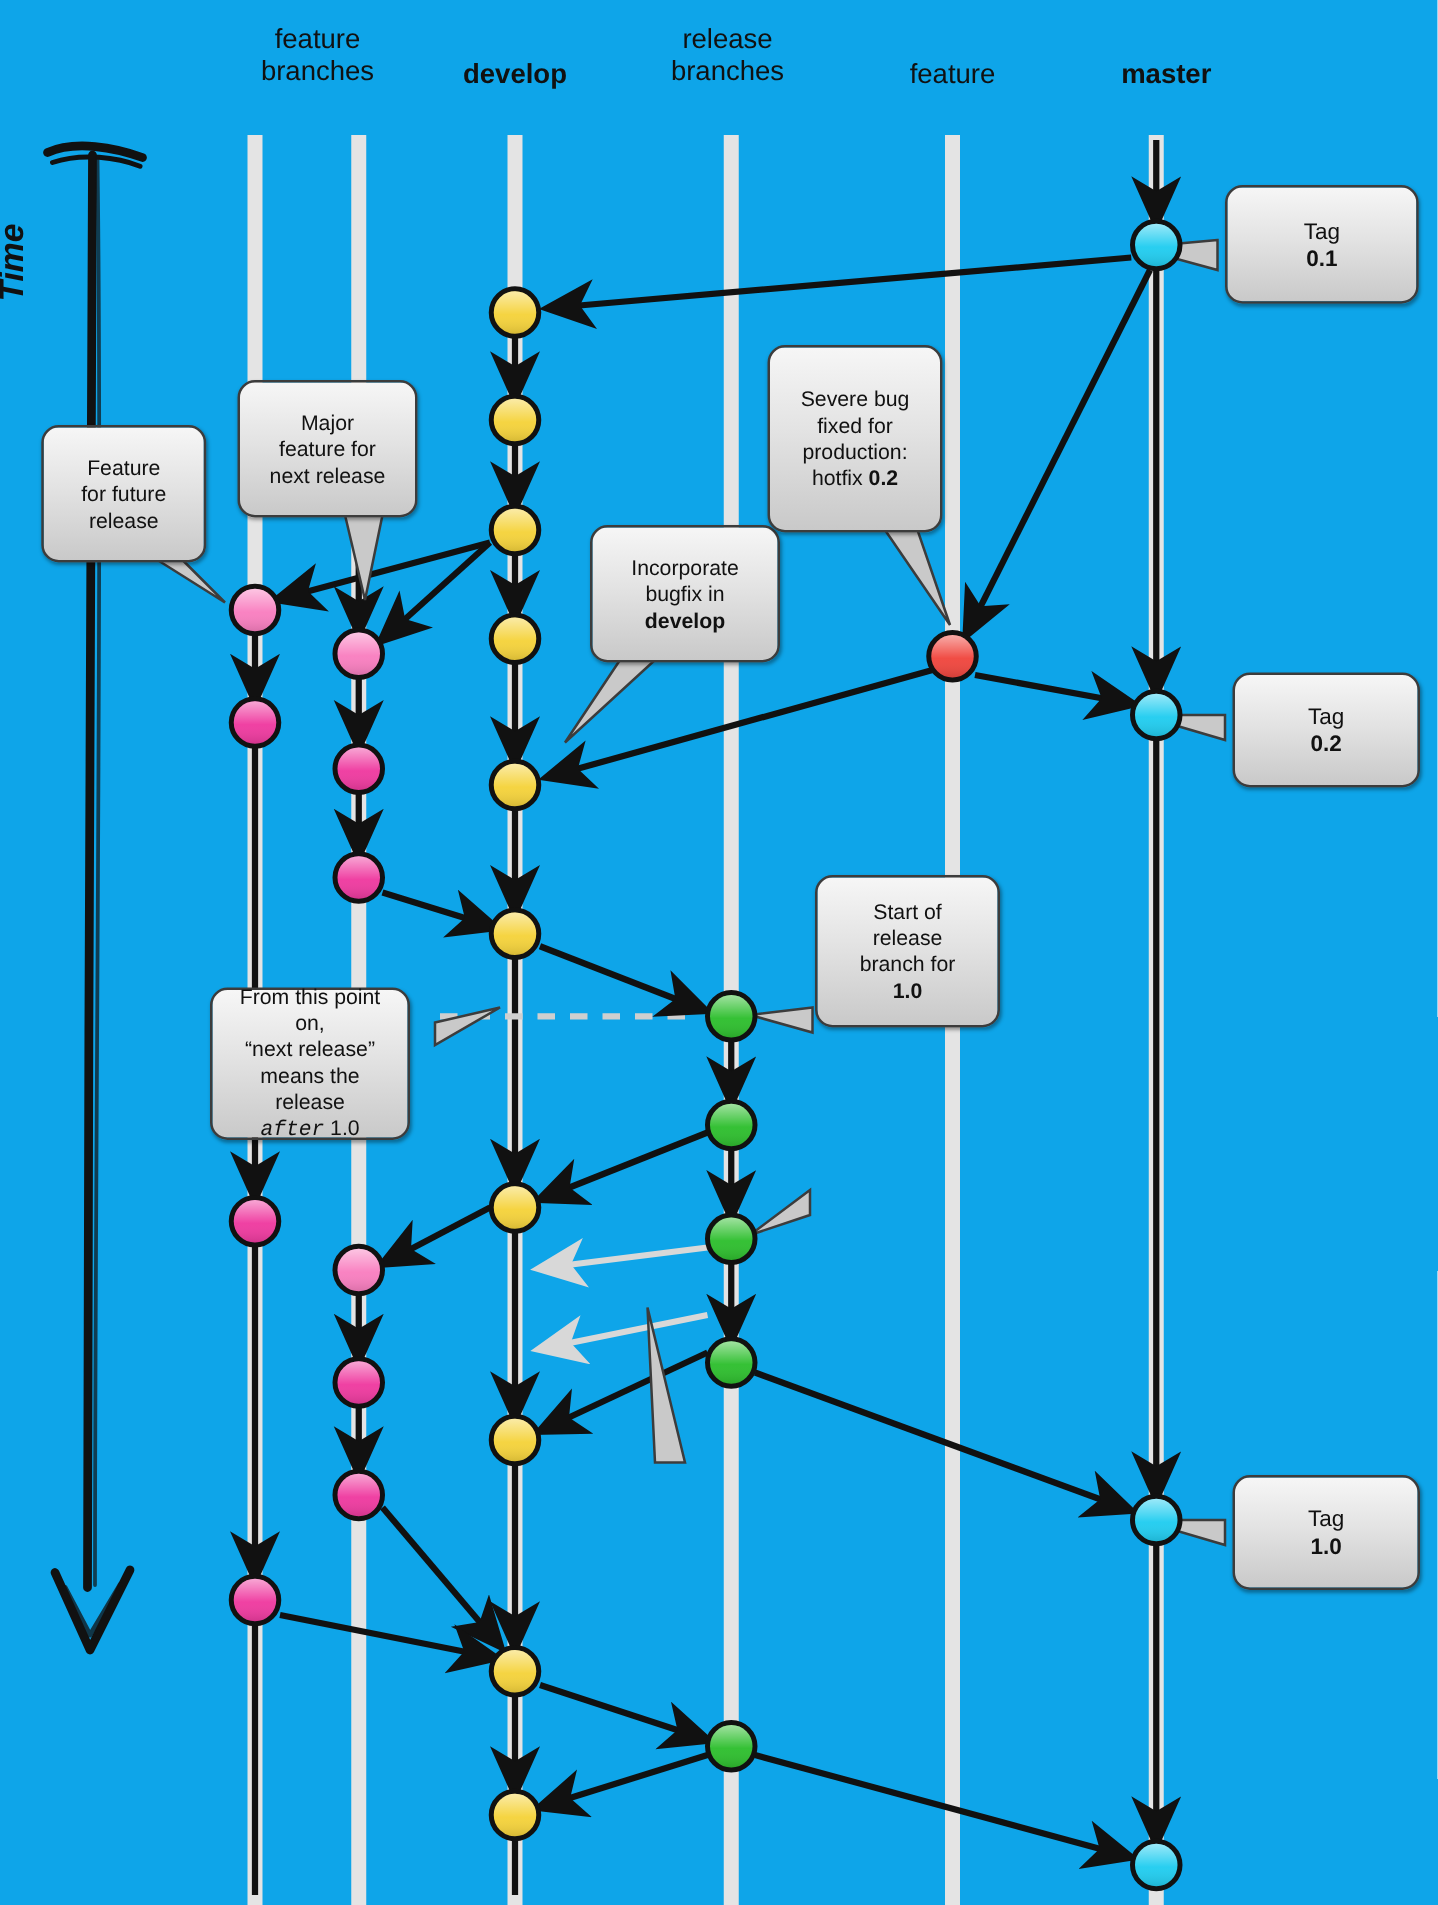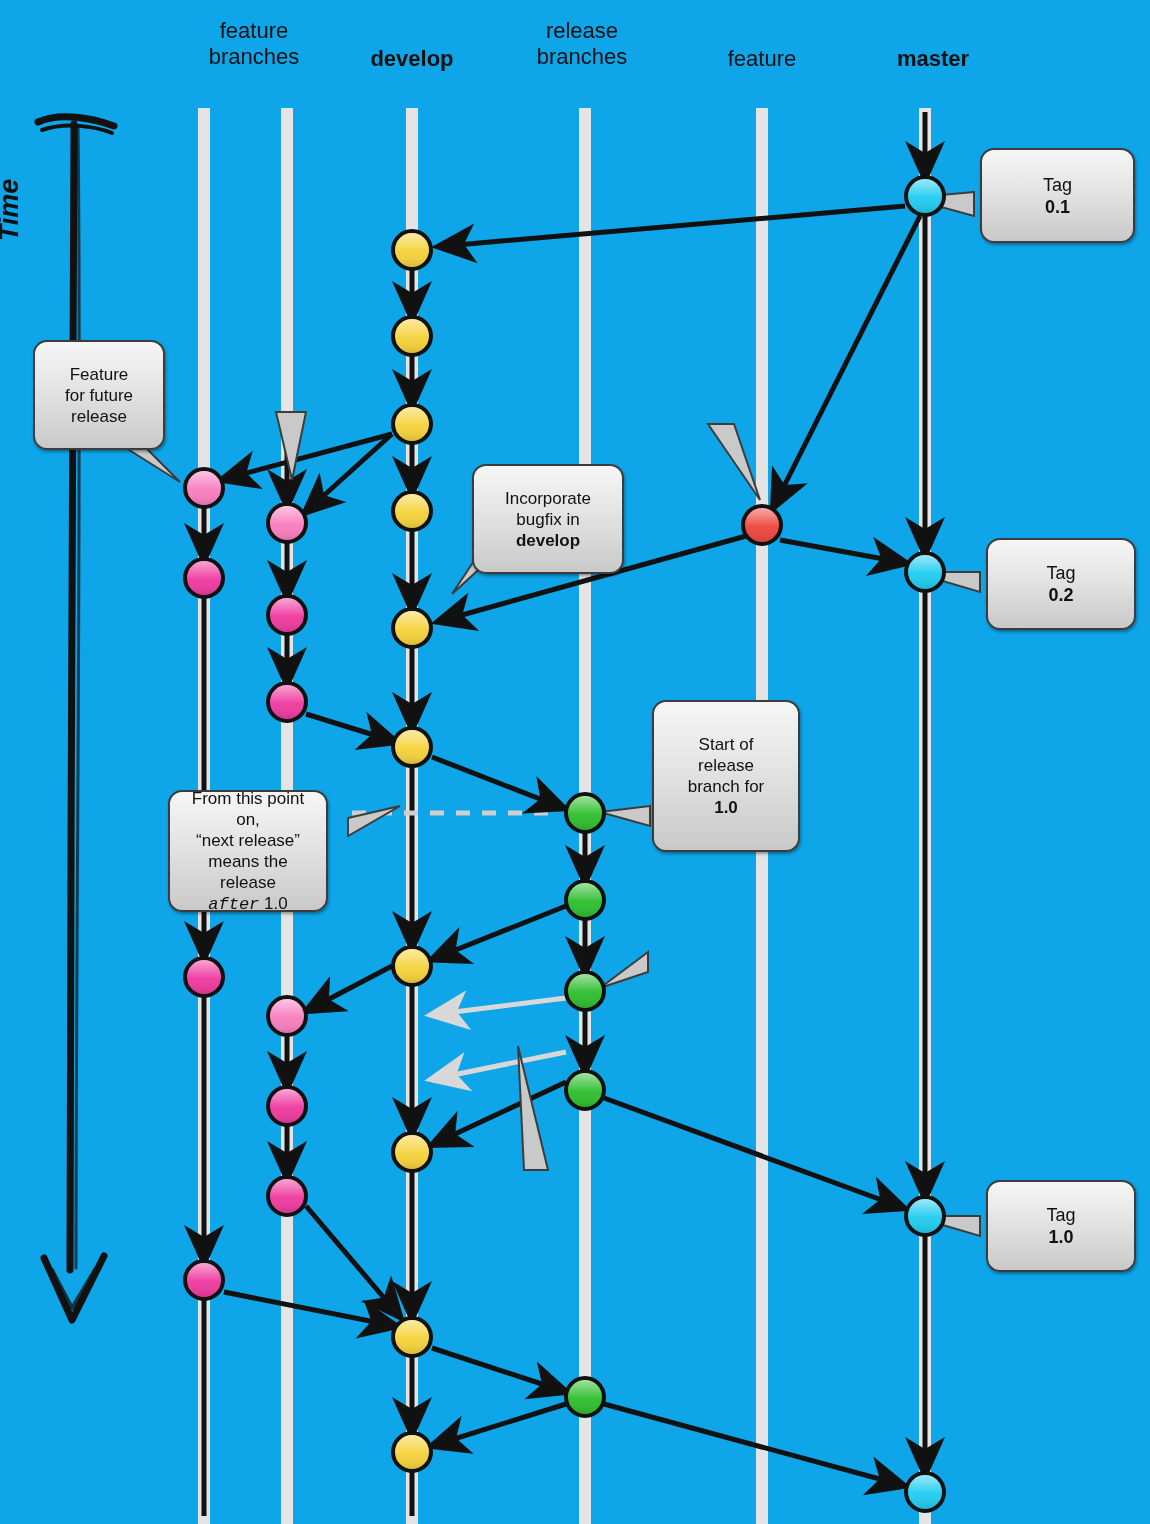--- a/index.html
+++ b/index.html
@@ -273,39 +273,45 @@
 branches</div>
   <div class="col-header" style="left:687px; top:46px; width:150px;">feature</div>
   <div class="col-header bold" style="left:858px; top:46px; width:150px;">master</div>
 
   <div class="time-label">Time</div>
 
   <div class="callout" style="left:33px; top:340px; width:132px; height:110px;">
     <span class="inner">Feature<br>for future<br>release</span>
   </div>
 
-
-  <div class="callout" style="left:472px; top:420px; width:152px; height:110px;margin-top:44px;">
+  <div class="callout" style="left:190px; top:304px; width:144px; height:110px;">
+    <span class="inner">Major<br>feature for<br>next release</span>
+  </div>
+
+  <div class="callout" style="left:472px; top:420px; width:152px; height:110px;">
     <span class="inner">Incorporate<br>bugfix in<br><b>develop</b></span>
   </div>
 
+  <div class="callout" style="left:614px; top:276px; width:140px; height:150px;">
+    <span class="inner">Severe bug<br>fixed for<br>production:<br>hotfix <b>0.2</b></span>
+  </div>
 
   <div class="callout tag-callout" style="left:980px; top:148px; width:155px; height:95px;">
     <span class="inner">Tag<br><b>0.1</b></span>
   </div>
 
   <div class="callout tag-callout" style="left:986px; top:538px; width:150px; height:92px;">
     <span class="inner">Tag<br><b>0.2</b></span>
   </div>
 
   <div class="callout tag-callout" style="left:986px; top:1180px; width:150px; height:92px;">
     <span class="inner">Tag<br><b>1.0</b></span>
   </div>
 
-  <div class="callout" style="left:652px; top:700px; width:148px; height:152px;">
+  <div class="callout" style="left:652px; top:700px; width:148px; height:122px;">
     <span class="inner">Start of<br>release<br>branch for<br><b>1.0</b></span>
   </div>
 
   <div class="callout" style="left:168px; top:790px; width:160px; height:122px;">
     <span class="inner">From this point on,<br>“next release”<br>means the release<br><i>after</i> 1.0</span>
   </div>
 
 
 
 </div>

